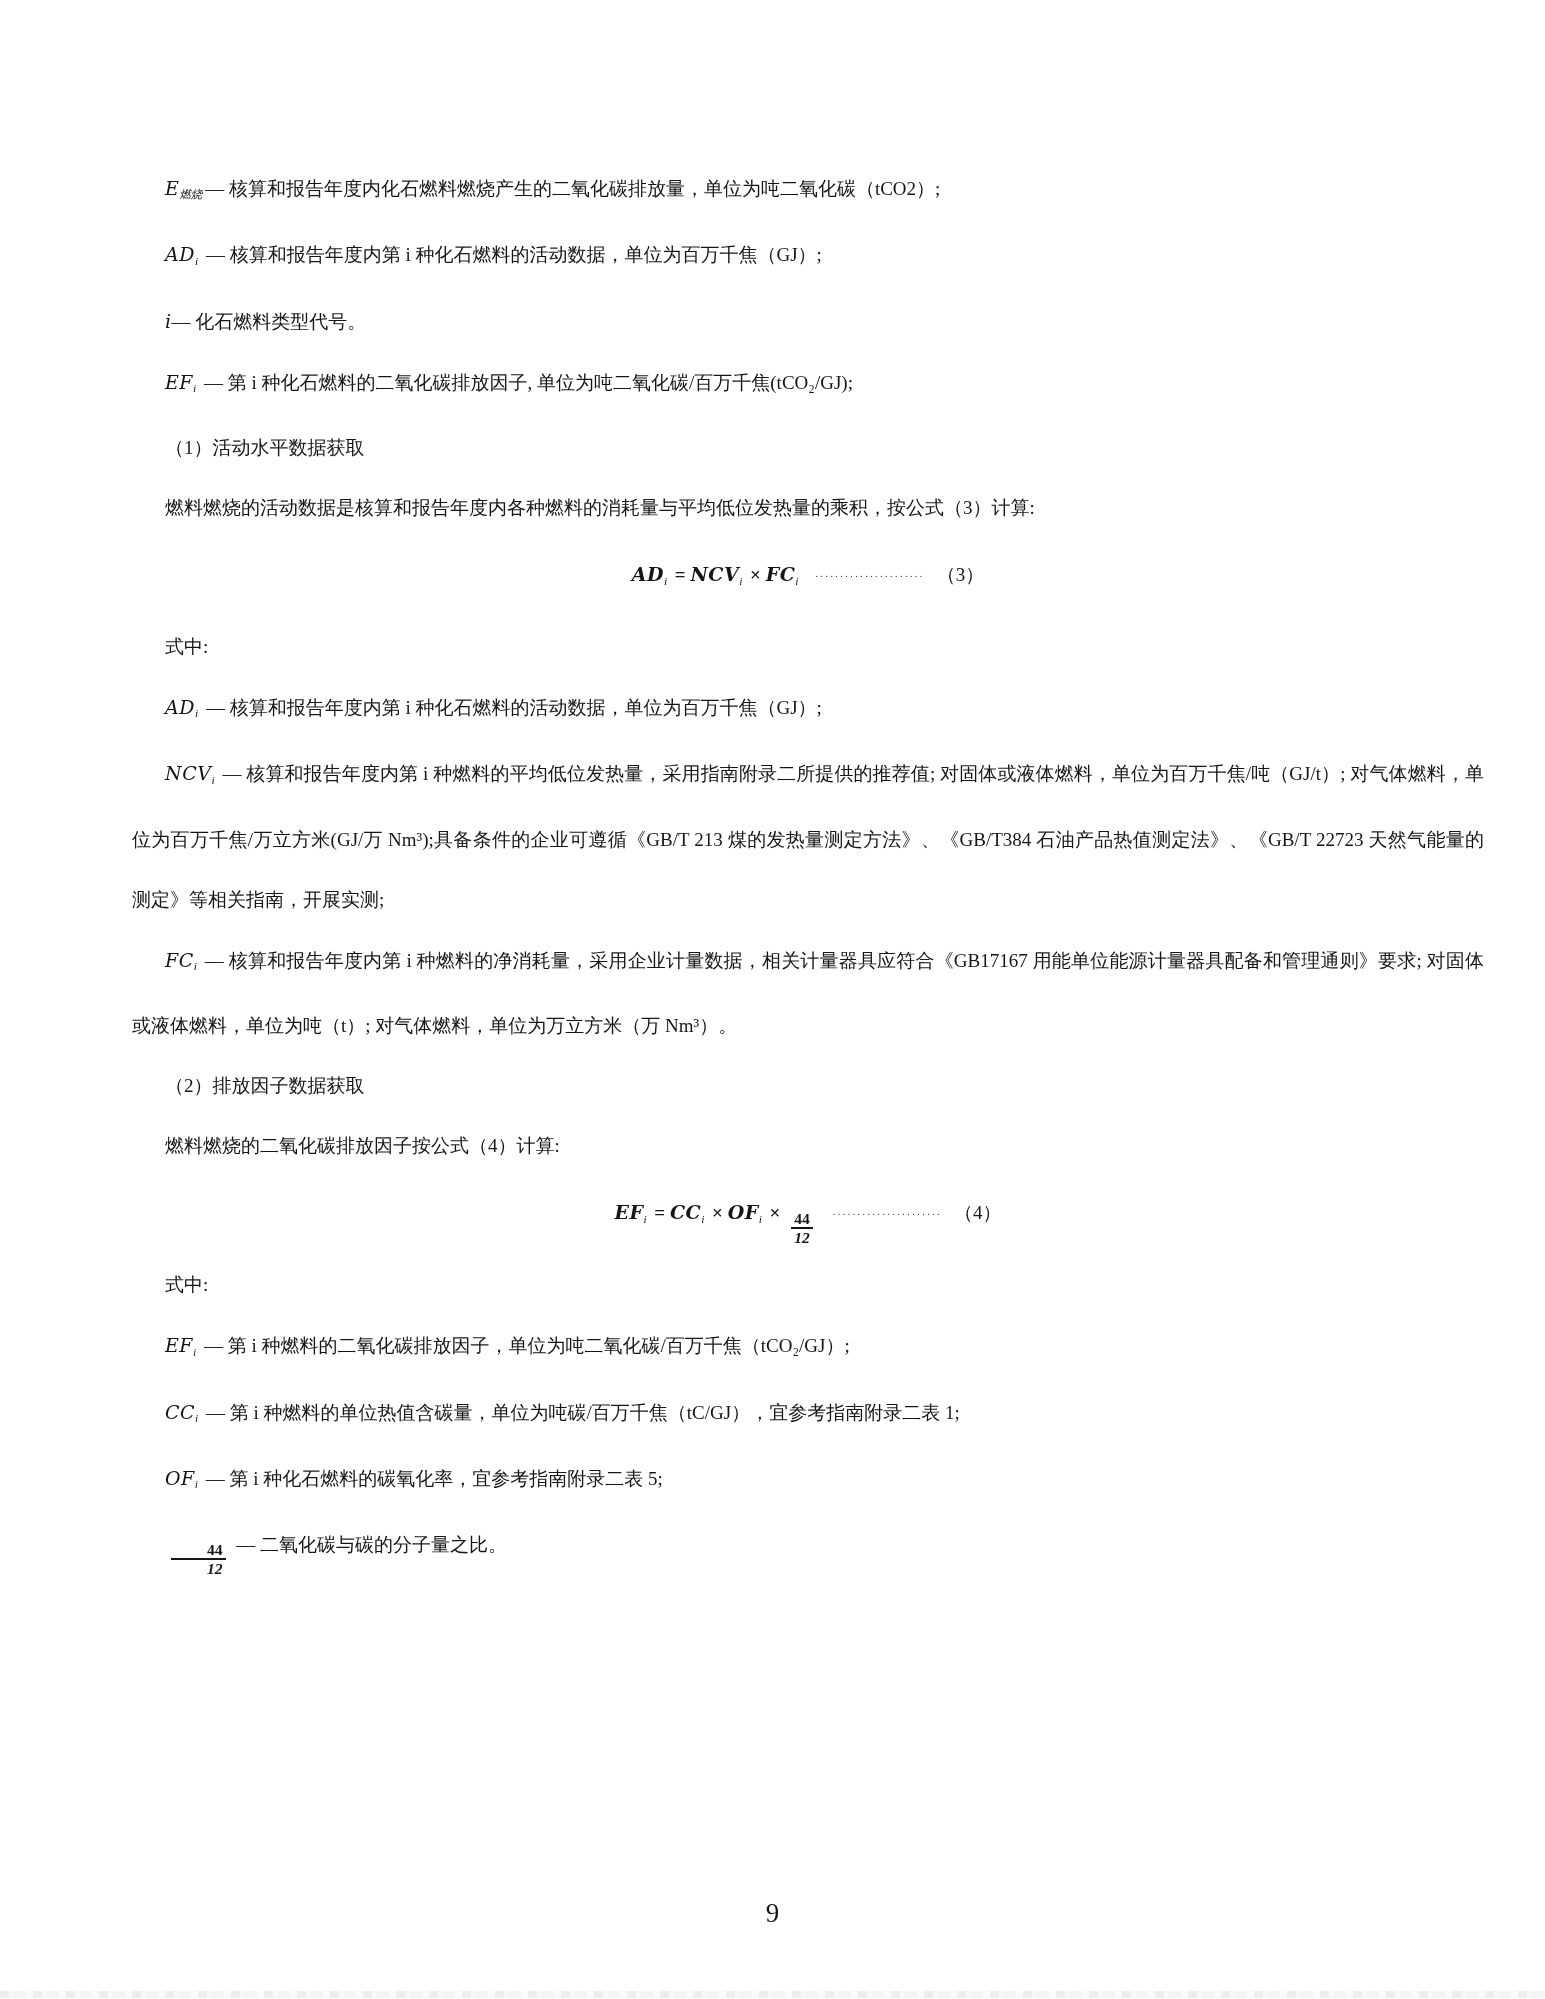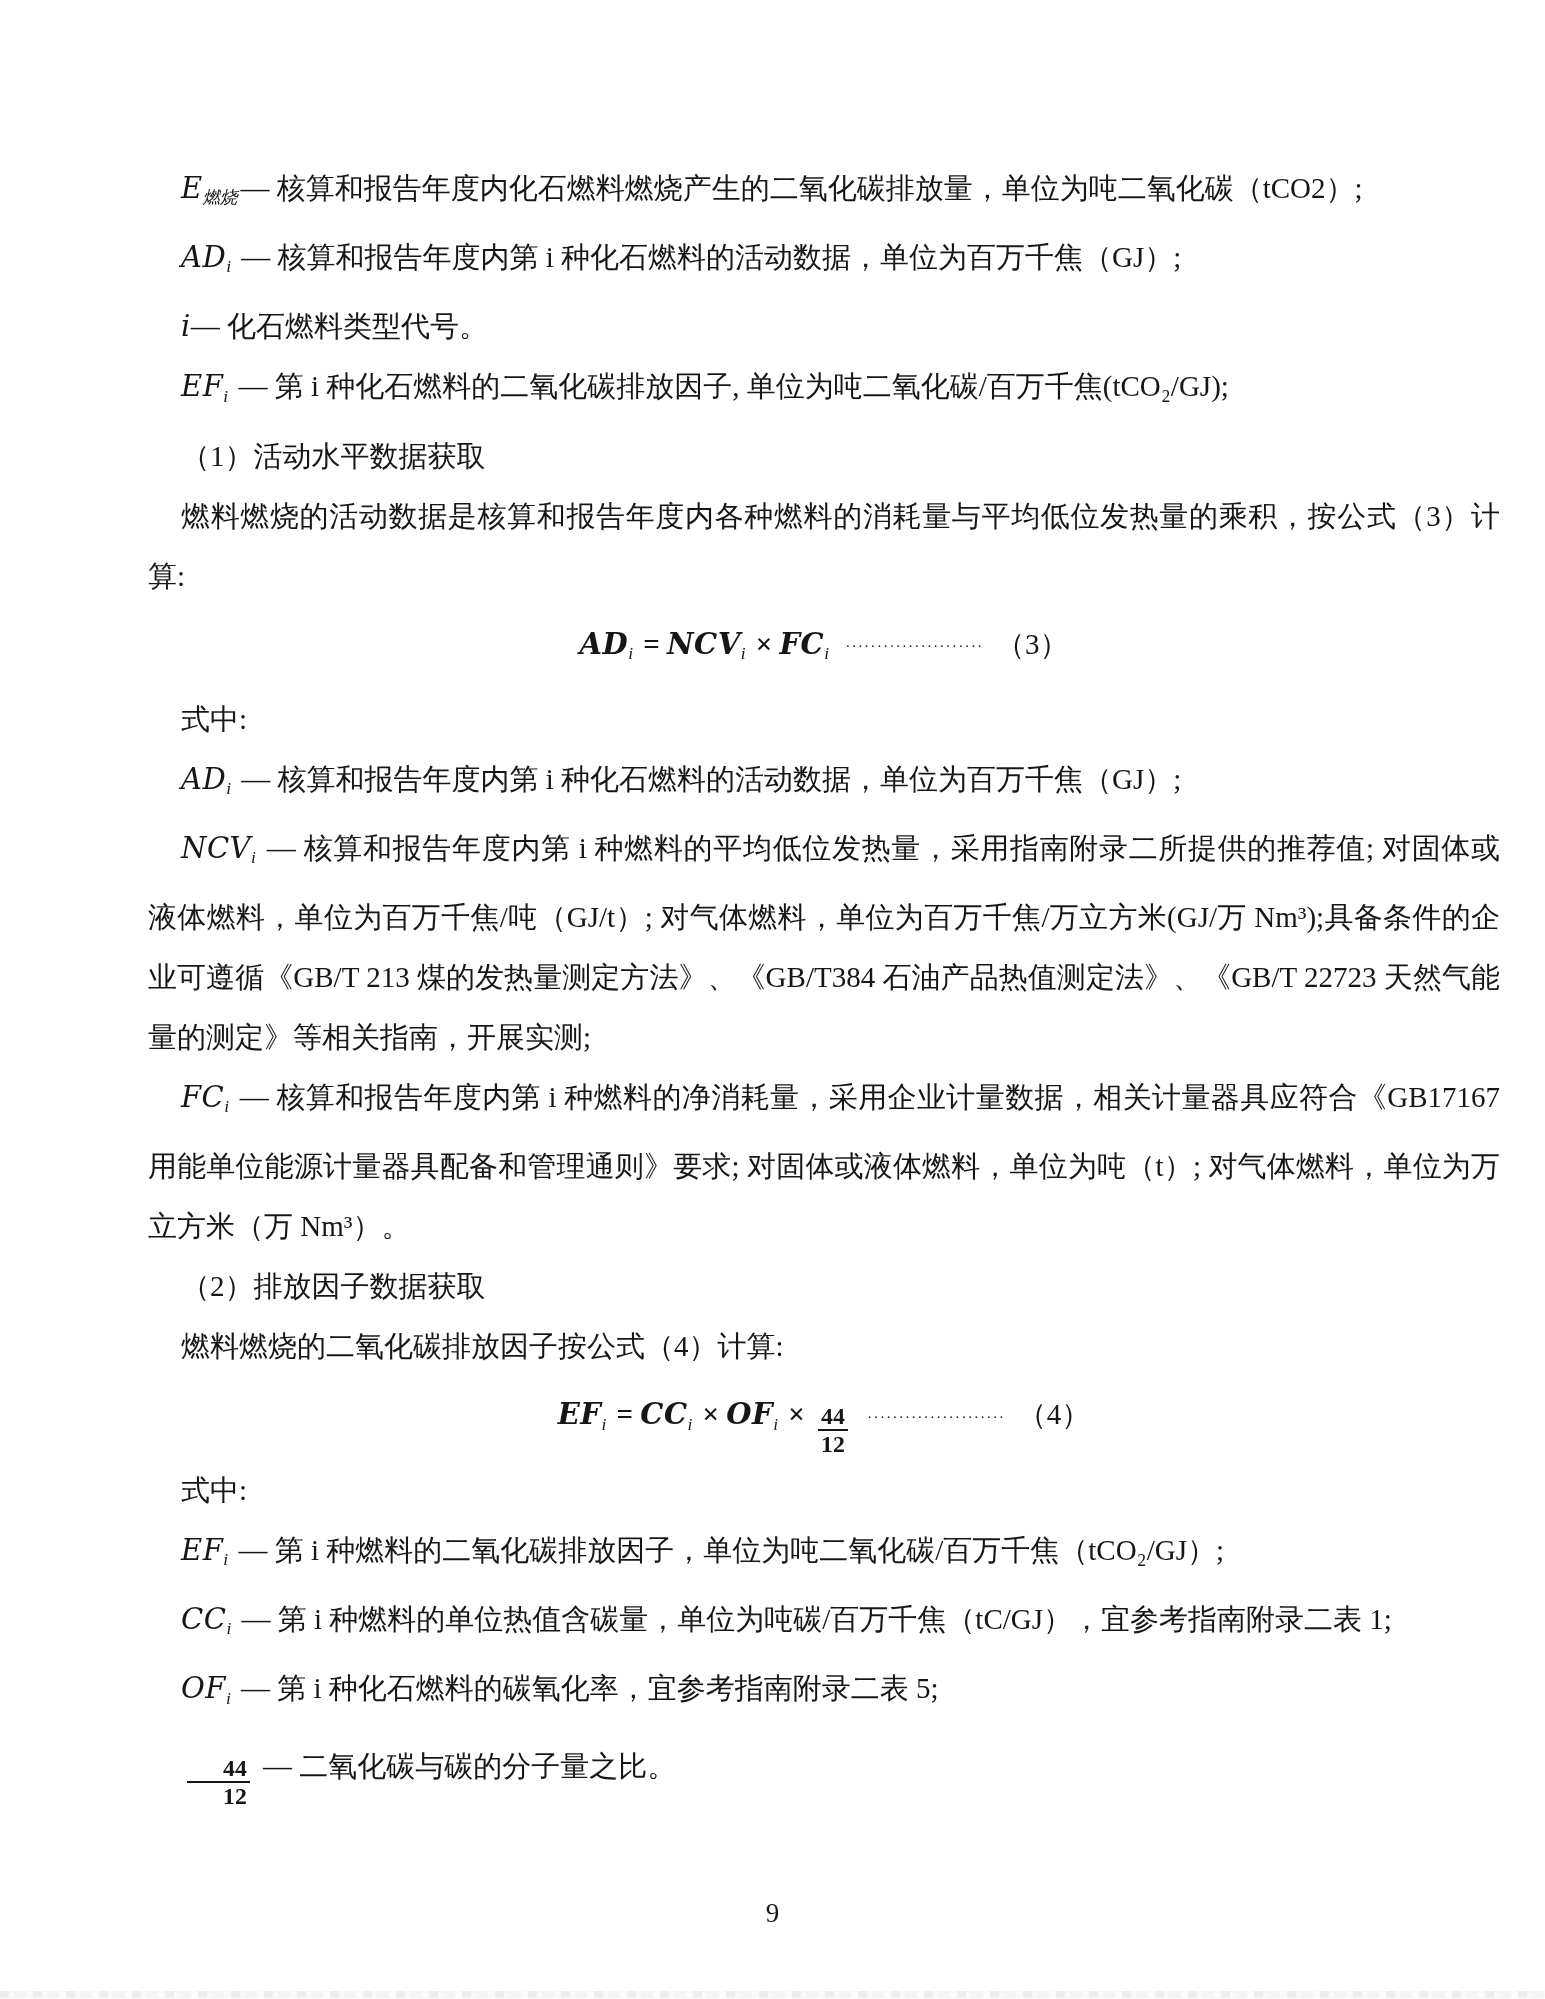--- a/index.html
+++ b/index.html
@@ -6,23 +6,23 @@
   .page {
     position:relative;
     width:1545px; height:1999px;
     background:#ffffff;
     color:#161616;
     font-family:"Liberation Serif","DejaVu Serif",serif;
     overflow:hidden;
   }
   .content {
     position:absolute;
-    left:148px; top:158px;
+    left:132px; top:158px;
     width:1352px;
-    font-size:29px;
+    font-size:19px;
     line-height:60px;
     text-align:justify;
   }
   .content p { margin:0; padding:0; }
   p.indent { text-indent:33px; }
   p.formula {
     text-align:center;
     text-indent:0;
     line-height:72px;
   }
@@ -51,21 +51,21 @@
     display:inline-block;
     vertical-align:middle;
     text-align:center;
     line-height:1.1;
     font-size:0.82em;
     margin:0 6px;
     font-weight:600;
     position:relative; top:-2px;
   }
   .frac .num { display:block; padding:0 3px;margin-top:29px; }
-  .frac .den { display:block; border-top:2.5px solid #161616; padding:0 3px; }
+  .frac .den { display:block; border-top:2.5px solid #161616; padding:0 3px;font-style:italic; }
   .page-number {
     position:absolute;
     left:0; top:1893px;
     width:100%;
     text-align:center;
     font-size:27px;
     line-height:40px;
   }
   .scan-strip {
     position:absolute;

